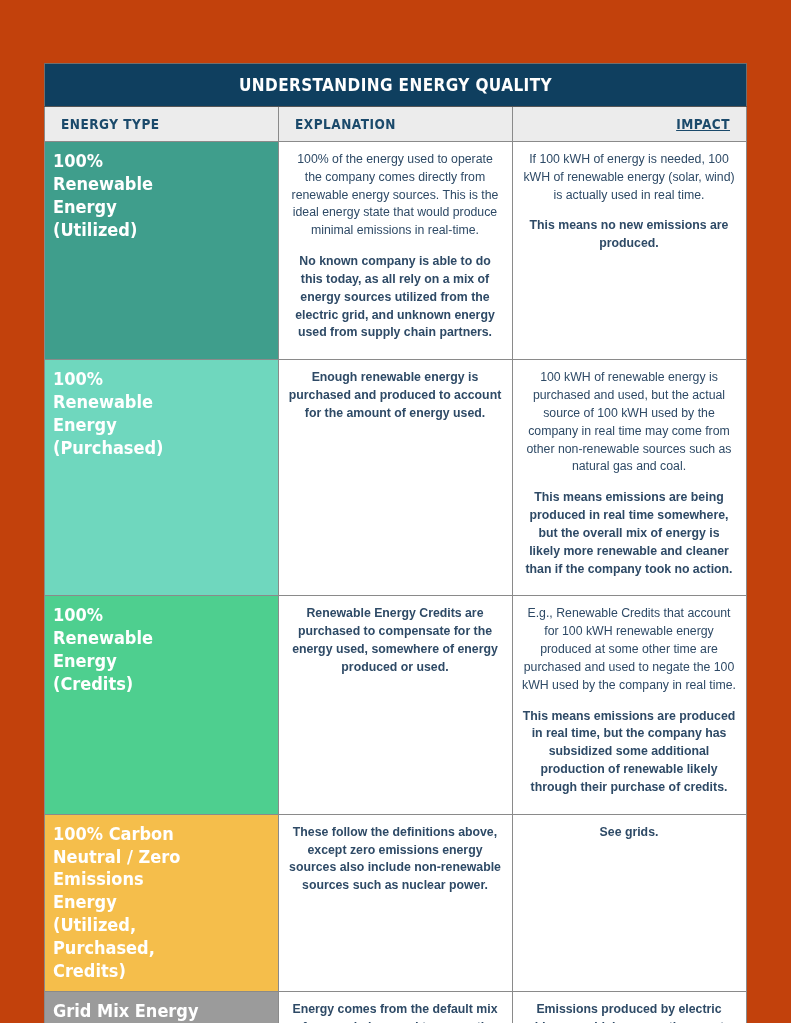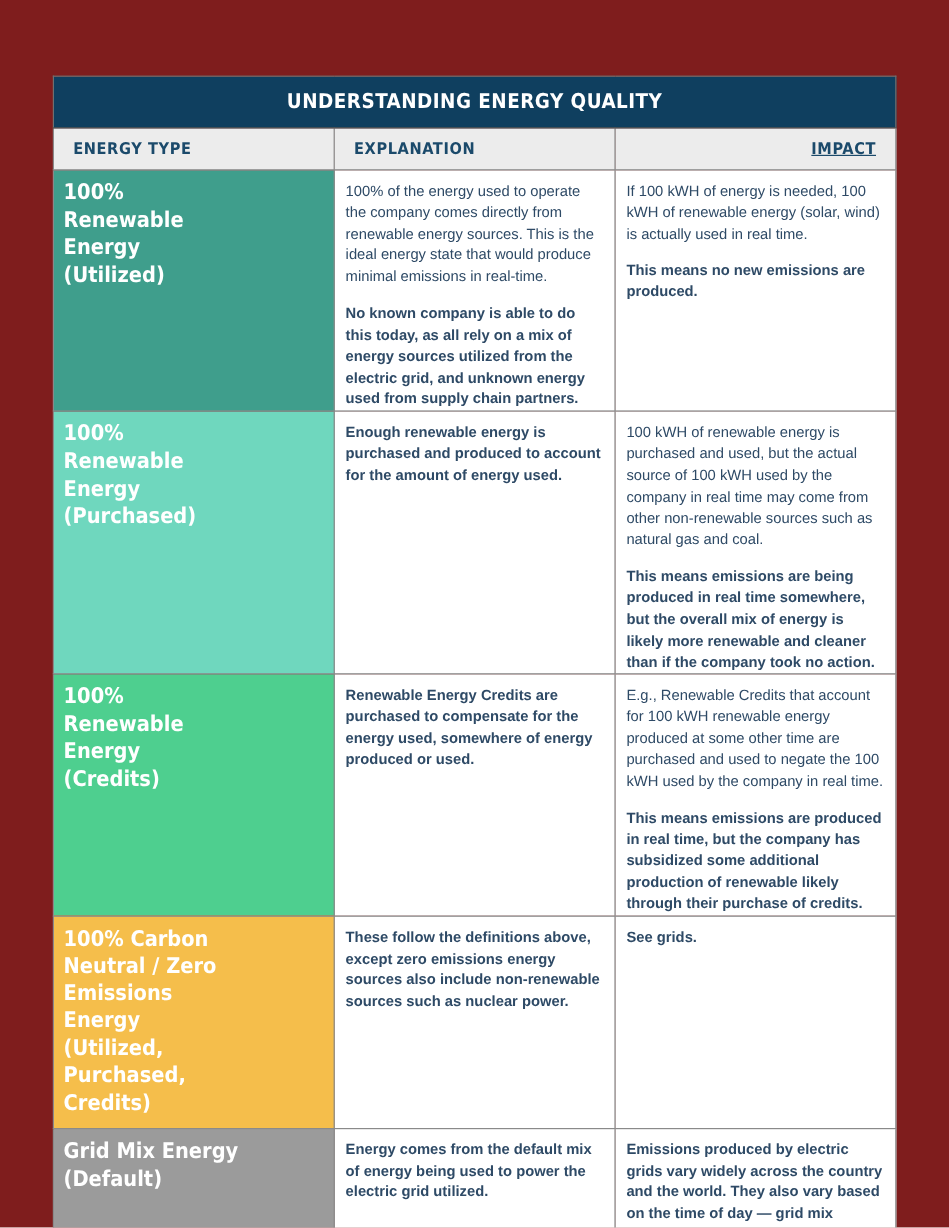--- a/index.html
+++ b/index.html
@@ -13,21 +13,21 @@
     font-family: "Liberation Sans", sans-serif;
     position: relative;
     overflow: hidden;
   }
 
   #page {
     position: absolute;
     left: 0; top: 0;
     width: 791px;
     height: 1023px;
-    background: #7f1d1d;
+    background: #c2410c;
   }
 
   #table-wrap {
     position: absolute;
     left: 44px;
     top: 63px;
     width: 703px;
   }
 
   table.energy-table {
@@ -80,22 +80,23 @@
     white-space: pre-line;
   }
 
   td.body-cell {
     background: #ffffff;
     color: #2e4a66;
     font-family: "Liberation Sans", sans-serif;
     font-size: 12.3px;
     line-height: 1.45;
     vertical-align: top;
-    padding: 9px 10px 0 9px;
+    padding: 9px 10px 17px 9px;
     border: 1px solid #8a8a8a;
+    text-align: center;
   }
   td.explain-cell { width: 294px; }
 
   td.body-cell p {
     margin: 0 0 13px 0;
   }
   td.body-cell p:last-child { margin-bottom: 0; font-weight: bold; }
 
   
 </style>

